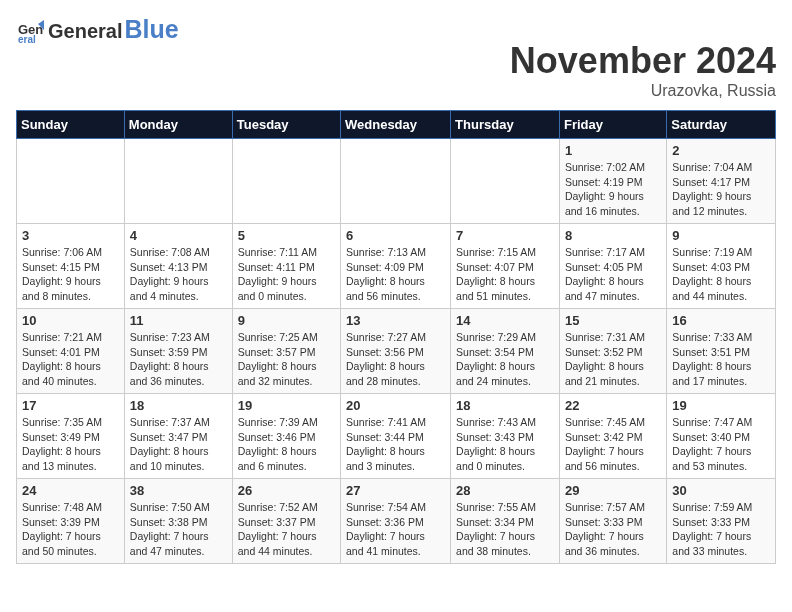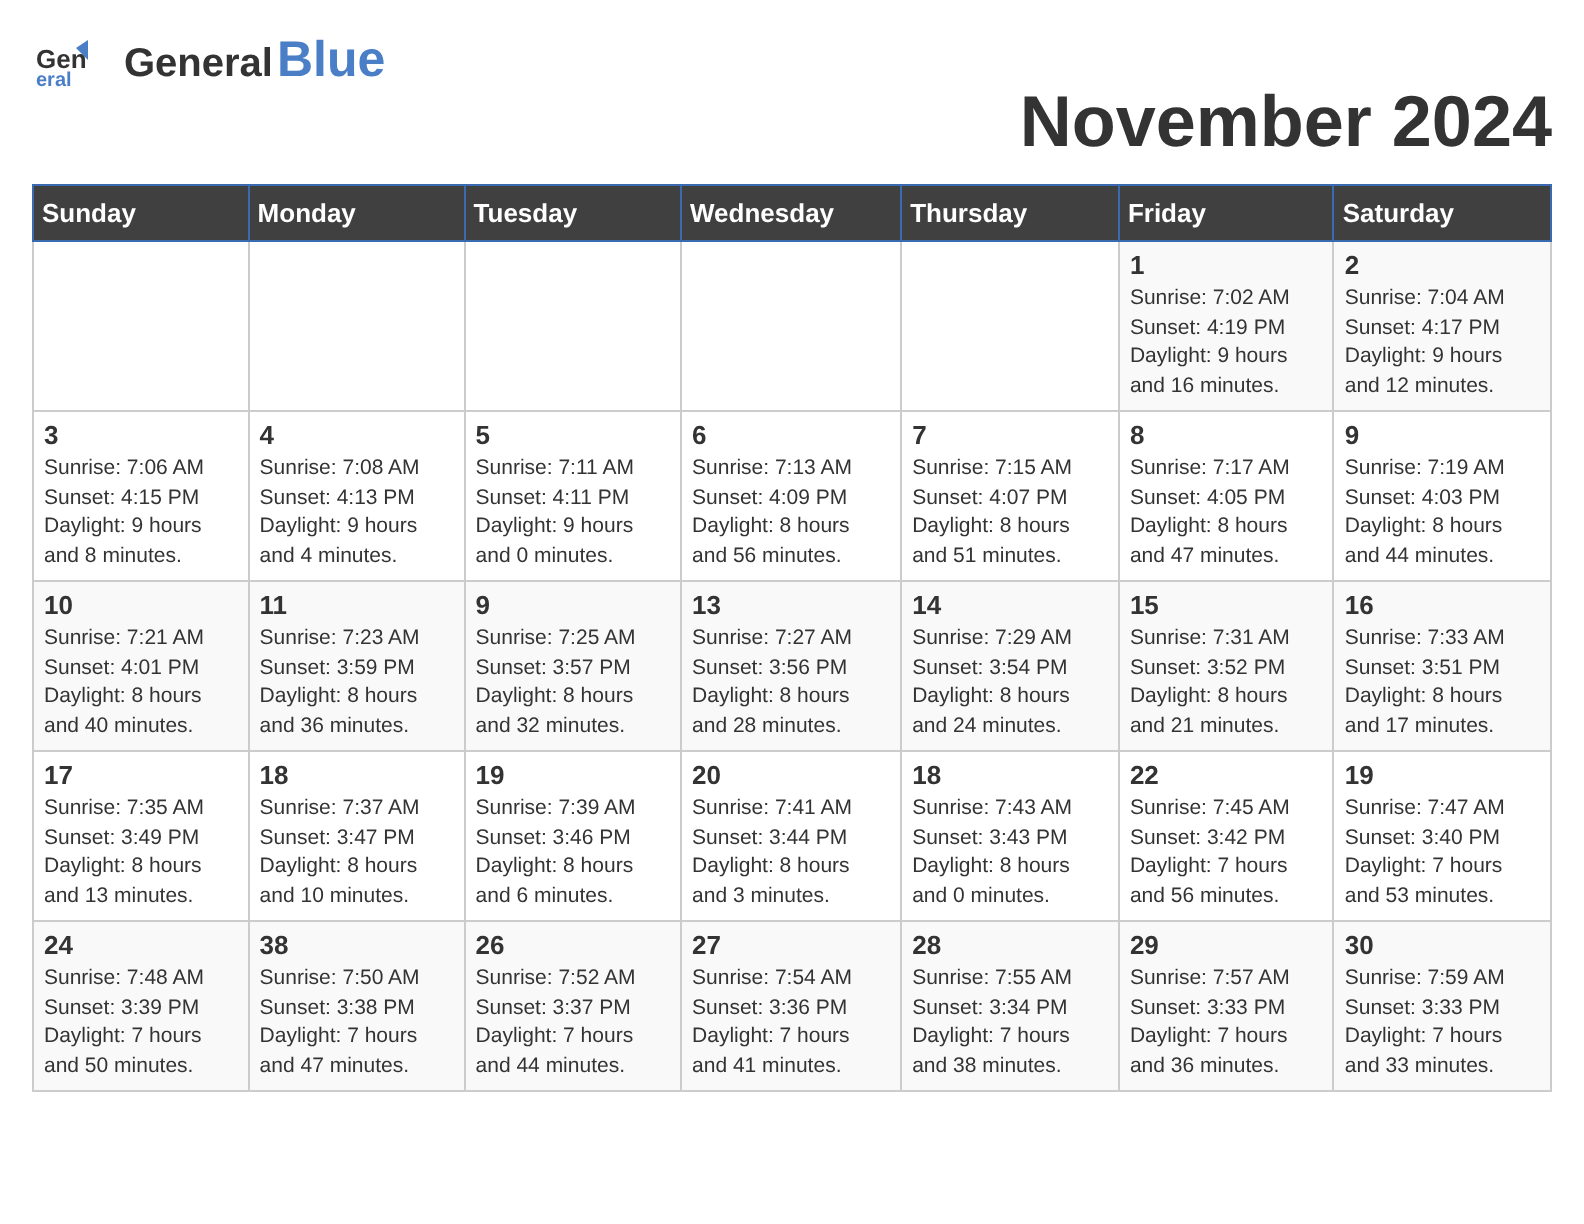--- a/index.html
+++ b/index.html
@@ -11,22 +11,21 @@
       padding: 16px;
     }
     .header-area {
       display: flex;
       justify-content: space-between;
       align-items: flex-start;
       margin-bottom: 10px;
     }
     .logo {
       display: flex;
-      align-items: flex-end;
-      gap: 14px;
+      align-items: flex-start;
     }
     .logo-icon {
       width: 28px;
       height: 28px;
       margin-right: 4px;
     }
     .title-area {
       text-align: right;
     }
     .month-title {
@@ -37,21 +36,21 @@
     }
     .location {
       font-size: 16px;
       color: #555;
     }
     table {
       width: 100%;
       border-collapse: collapse;
     }
     thead th {
-      background-color: #404040;
+      background-color: #0f172a;
       color: #fff;
       font-size: 13px;
       font-weight: bold;
       padding: 6px 4px;
       text-align: left;
       border: 1px solid #3a6ab0;
     }
     tbody td {
       border: 1px solid #ccc;
       vertical-align: top;
@@ -91,20 +90,21 @@
       <polygon points="22,8 28,4 28,14" fill="#4a7ec7"></polygon>
     </svg>
     <div>
       <div style="font-size:20px; font-weight:bold; color:#333; line-height:1.1;">
         <span style="color:#333;">General</span><span style="color:#4a7ec7; font-size:25px; margin-left:2px;">Blue</span>
       </div>
     </div>
   </div>
   <div class="title-area">
     <div class="month-title">November 2024</div>
+    <div class="location">Urazovka, Russia</div>
   </div>
 </div>
 
 <table>
   <thead>
     <tr>
     <th>Sunday</th>
         <th>Monday</th>
         <th>Tuesday</th>
         <th>Wednesday</th>

